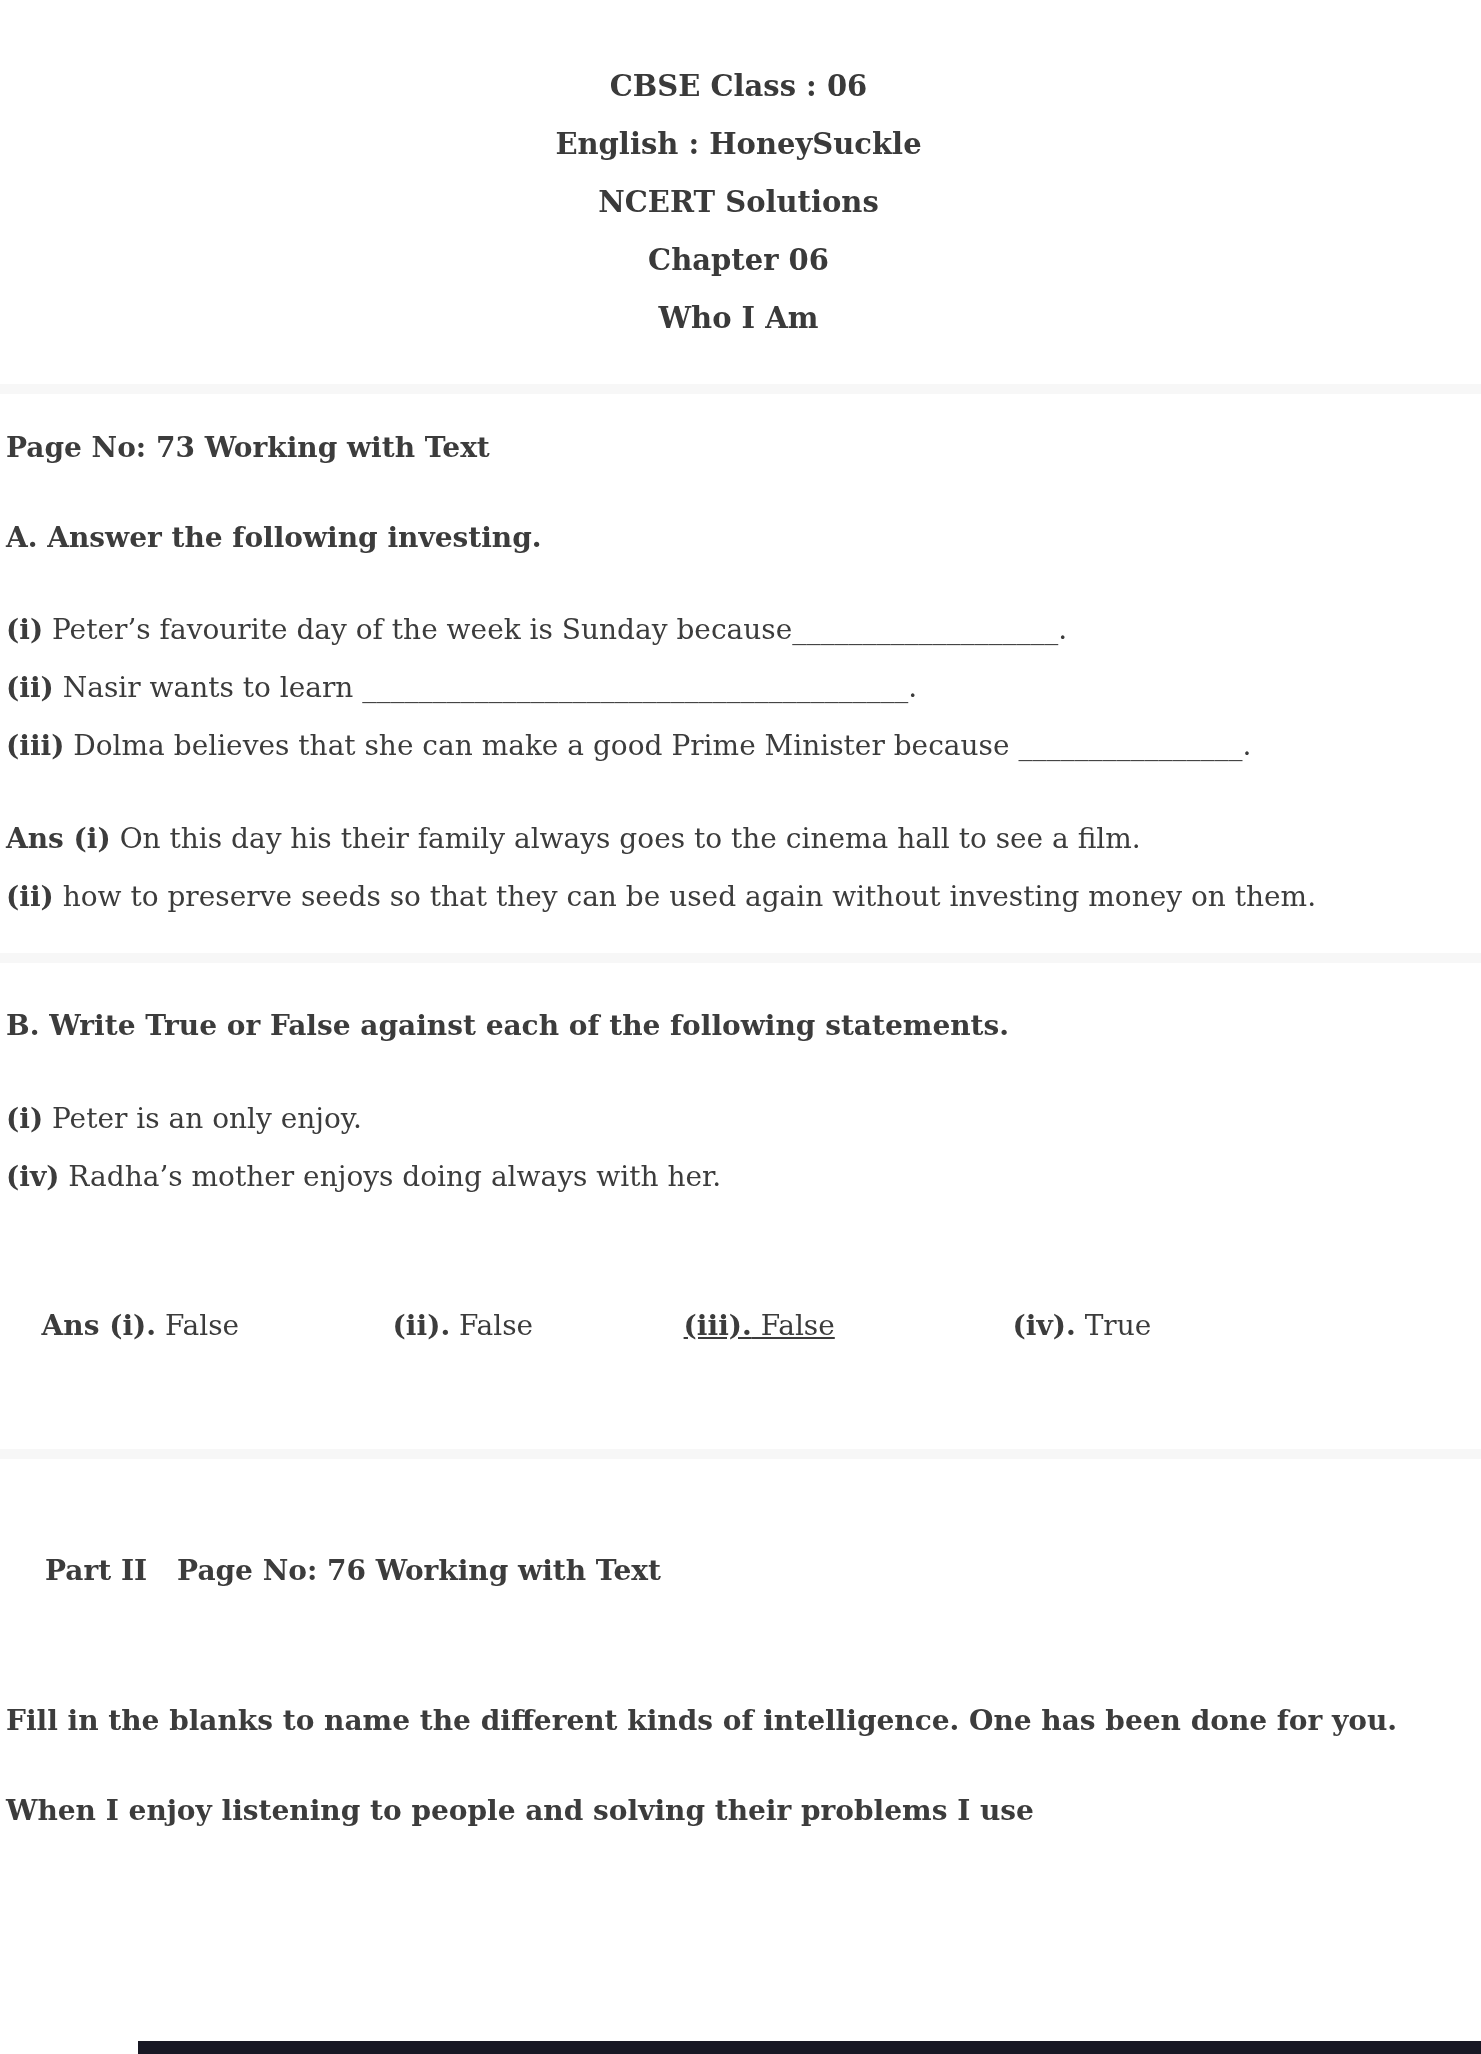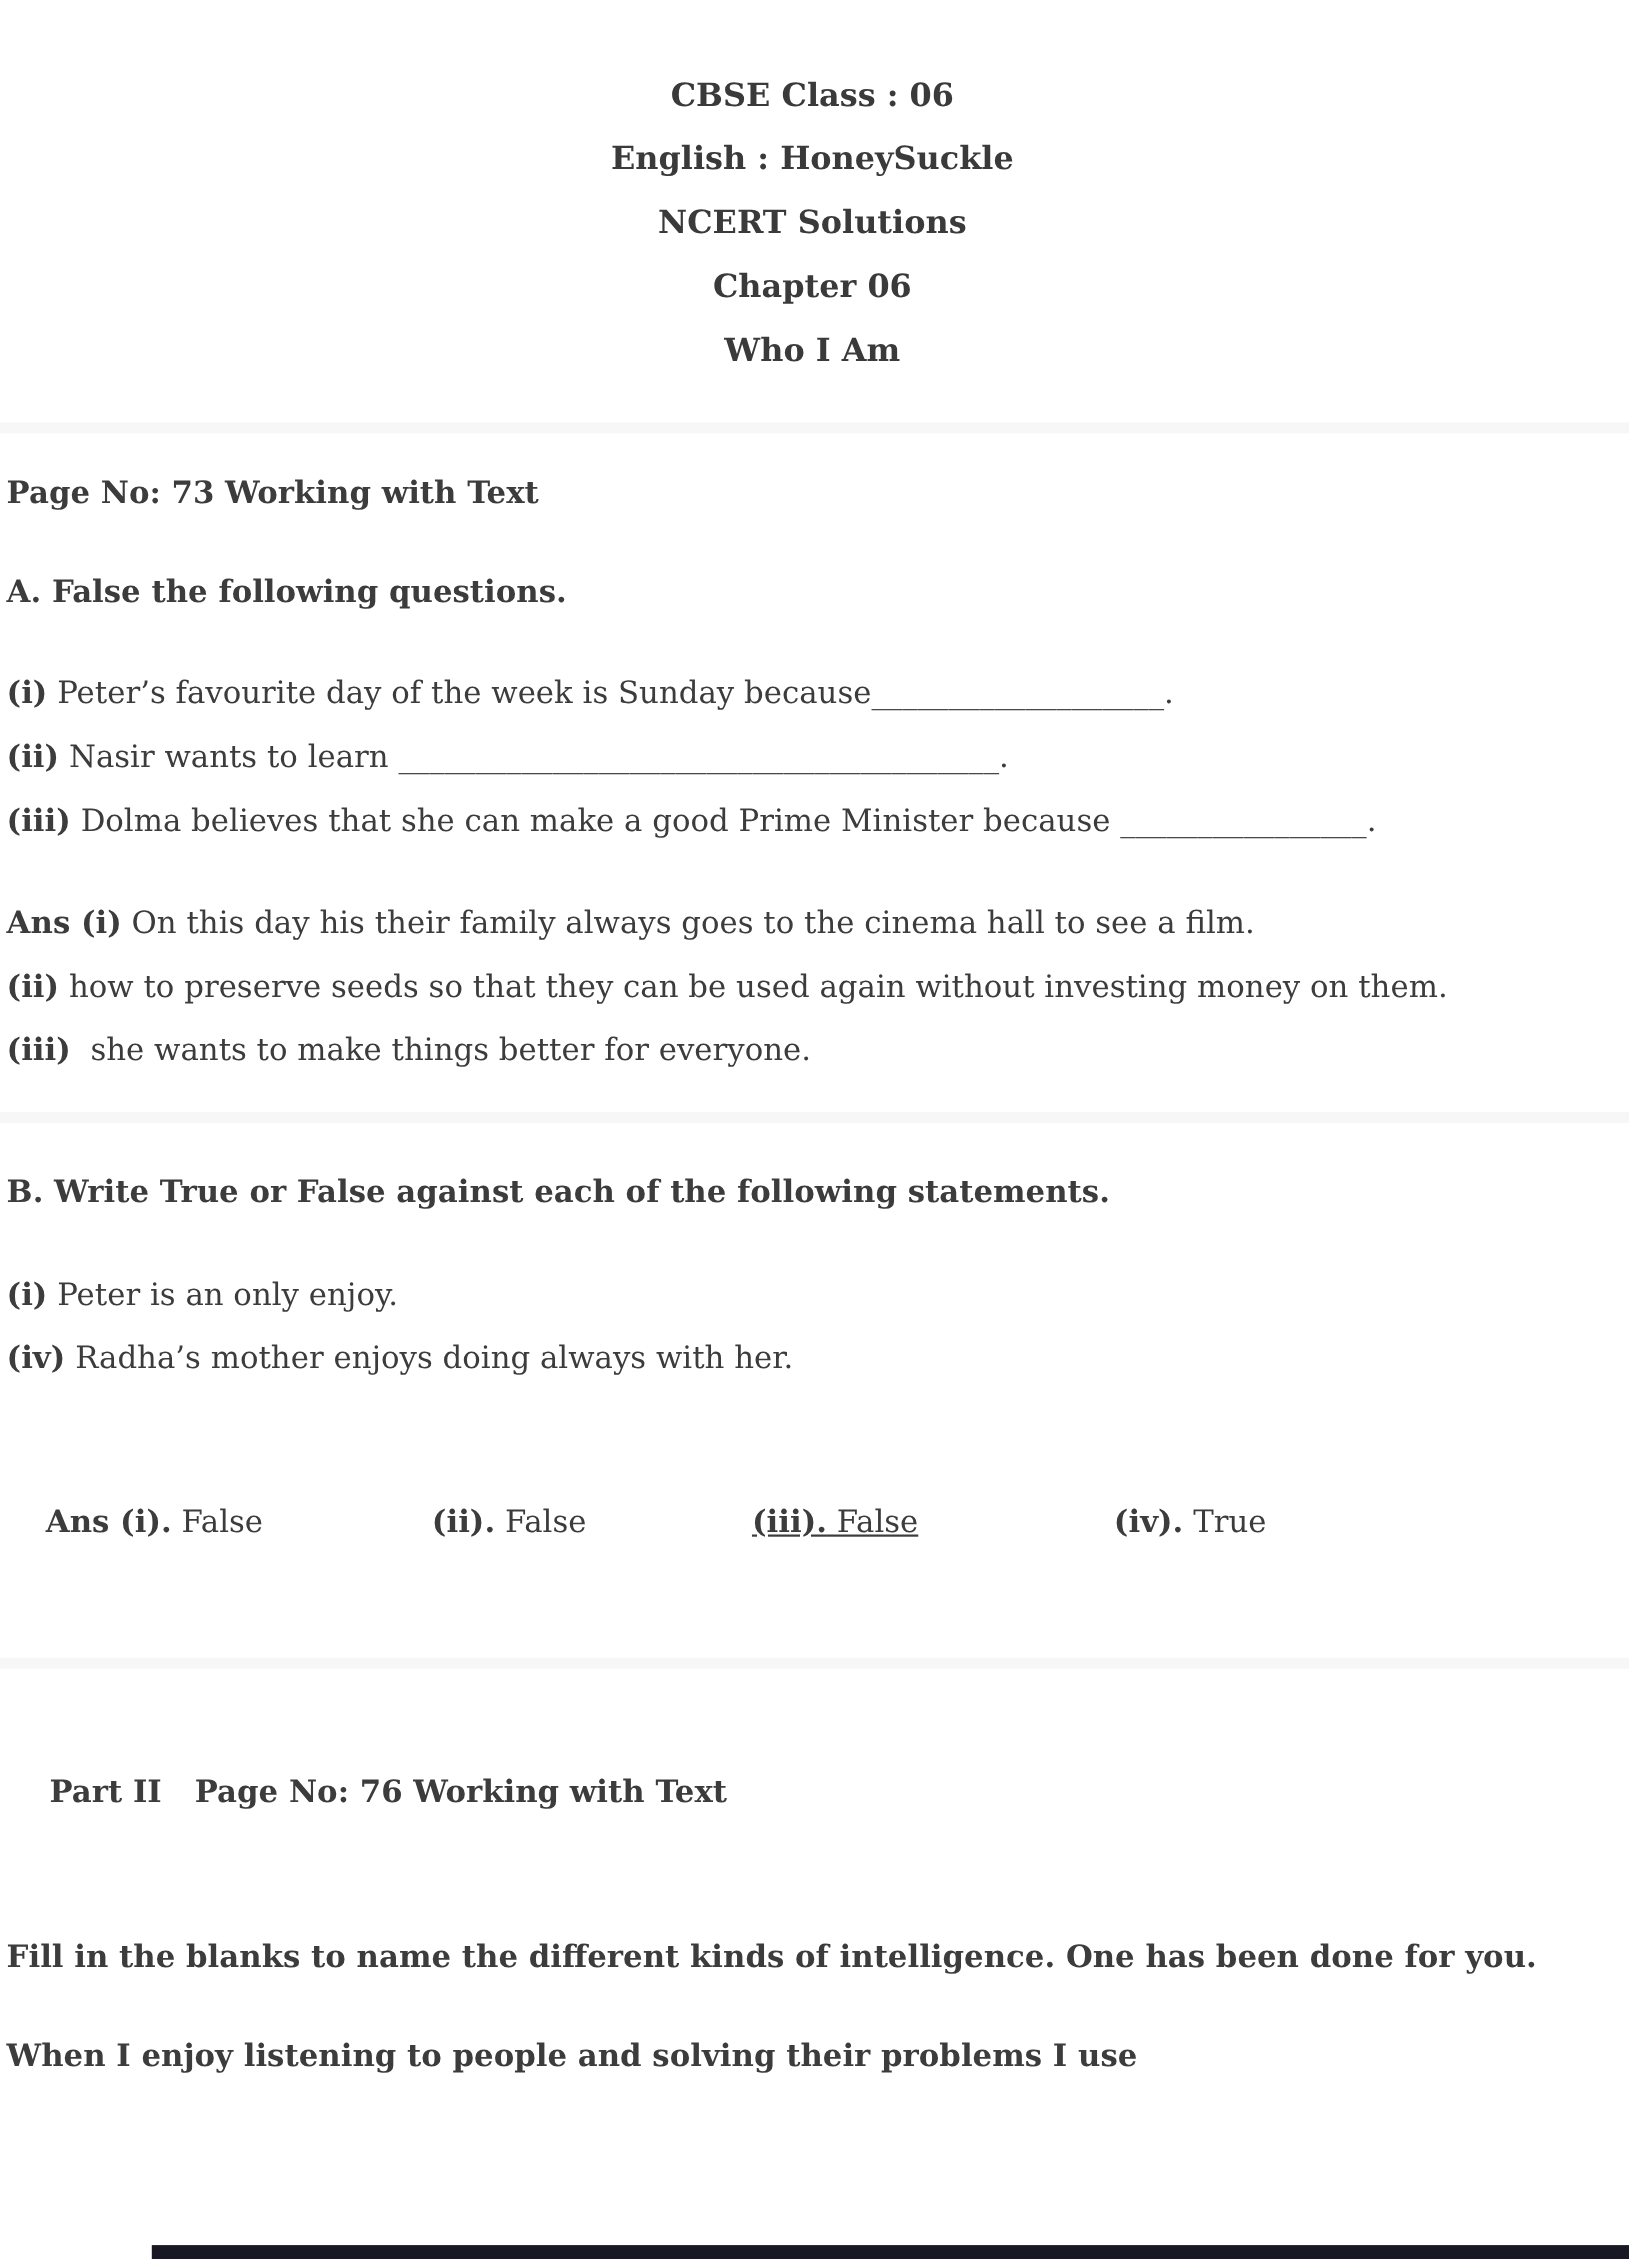--- a/index.html
+++ b/index.html
@@ -64,32 +64,31 @@
     <div class="line">English : HoneySuckle</div>
     <div class="line">NCERT Solutions</div>
     <div class="line">Chapter 06</div>
     <div class="line">Who I Am</div>
   </div>
 
   <div class="divider" id="divider-1"></div>
 
   <p class="line bold" id="page-heading-73">Page No: 73 Working with Text</p>
 
-  <p class="line bold" id="title-a">A. False the following questions.</p>
+  <p class="line bold" id="title-a">A. Answer the following investing.</p>
 
   <div id="questions-a">
     <p class="line"><b>(i)</b><span> Peter’s favourite day of the week is Sunday because___________________.</span></p>
     <p class="line"><b>(ii)</b><span> Nasir wants to learn _______________________________________.</span></p>
     <p class="line"><b>(iii)</b><span> Dolma believes that she can make a good Prime Minister because ________________.</span></p>
   </div>
 
   <div id="answers-a">
     <p class="line"><b>Ans (i)</b><span> On this day his their family always goes to the cinema hall to see a film.</span></p>
     <p class="line"><b>(ii)</b><span> how to preserve seeds so that they can be used again without investing money on them.</span></p>
-    <p class="line"><b>(iii)</b><span>  she wants to make things better for everyone.</span></p>
   </div>
 
   <div class="divider" id="divider-2"></div>
 
   <p class="line bold" id="title-b">B. Write True or False against each of the following statements.</p>
 
   <div id="statements-b">
     <p class="line"><b>(i)</b><span> Peter is an only enjoy.</span></p>
     <p class="line"><b>(iv)</b><span> Radha’s mother enjoys doing always with her.</span></p>
   </div>

